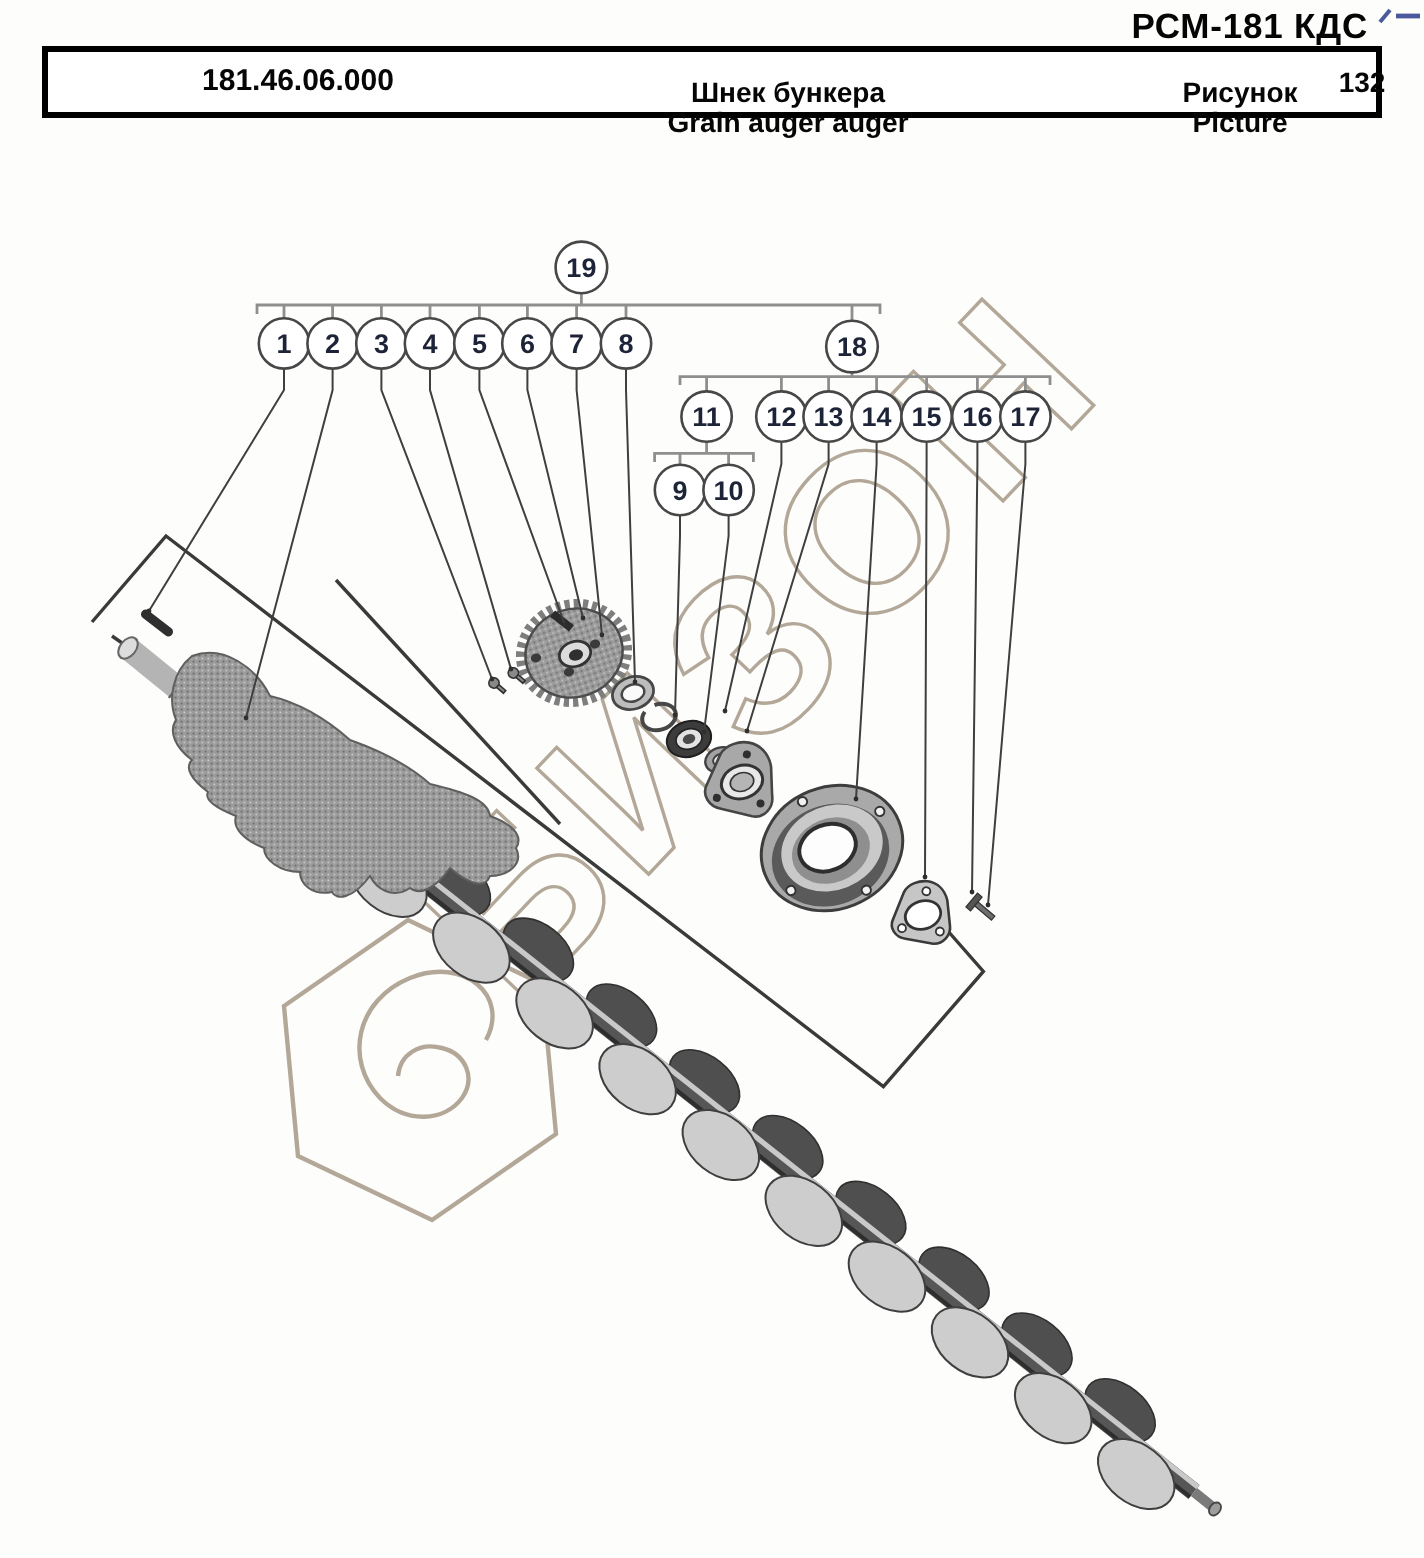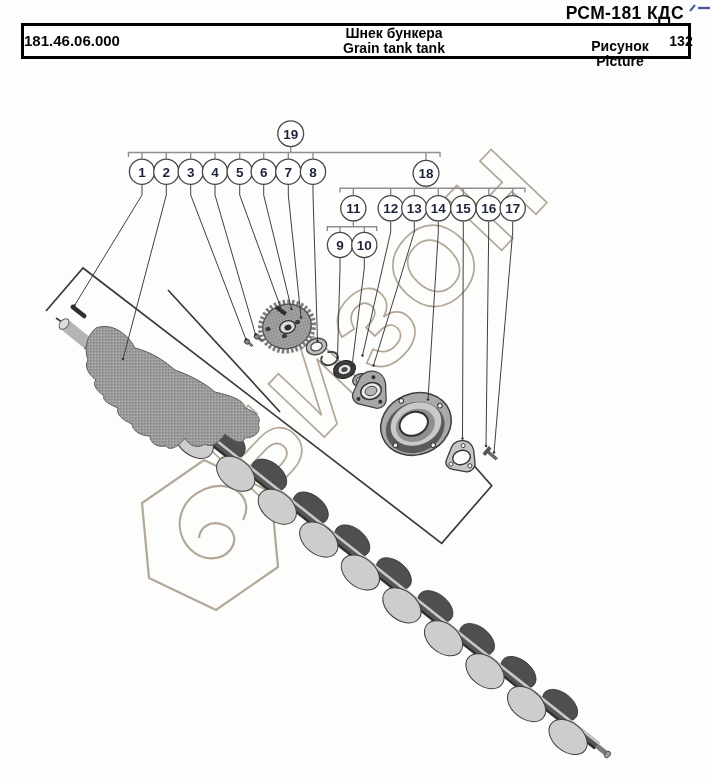--- a/index.html
+++ b/index.html
@@ -4,22 +4,22 @@
 <style>
   html,body{margin:0;padding:0;background:#ffffff;}
   .page{position:relative;width:712px;height:779px;background:#fdfdfc;overflow:hidden;
         font-family:"Liberation Sans",sans-serif;}
   .doc-title{position:absolute;top:3px;right:28px;font-size:17.5px;font-weight:bold;
              color:#050505;letter-spacing:.4px;}
   .corner{position:absolute;top:0;right:0;width:30px;height:20px;}
   .head-box{position:absolute;left:21px;top:23px;width:670px;height:36px;
             border:3px solid #000;box-sizing:border-box;background:#fff;}
   .cell{position:absolute;top:0;height:30px;color:#060606;}
-  .cell.code{left:0;width:250px;font-size:15px;font-weight:bold;line-height:30px;}
-  .cell.titles{left:255px;width:230px;text-align:center;font-size:14px;font-weight:bold;line-height:15px;padding-top:0;}
+  .cell.code{left:0;width:250px;text-align:center;font-size:15px;font-weight:bold;line-height:30px;}
+  .cell.titles{left:255px;width:230px;text-align:center;font-size:14px;font-weight:bold;line-height:15px;padding-top:13px;}
   .cell.piclabel{left:540px;width:112px;text-align:center;font-size:14px;font-weight:bold;line-height:15px;padding-top:13px;}
   .cell.picnum{left:627px;width:60px;text-align:center;font-size:14px;font-weight:bold;line-height:30px;}
   svg.fig{position:absolute;left:0;top:0;width:712px;height:779px;}
   .co circle{fill:#ffffff;stroke:#474747;stroke-width:1.3px;}
   .co text{font-family:"Liberation Sans",sans-serif;font-size:13.5px;font-weight:bold;
            fill:#1d2438;text-anchor:middle;}
   .bracket{fill:none;stroke:#8f8f8f;stroke-width:1.4px;}
   .leader{fill:none;stroke:#3f3f3f;stroke-width:1px;}
   .frame{fill:none;stroke:#3a3a3a;stroke-width:1.7px;}
   .wmtext{font-family:"Liberation Sans",sans-serif;font-weight:bold;font-size:112px;
@@ -34,21 +34,21 @@
 
   <svg class="corner" viewBox="0 0 30 20">
     <path d="M8,11 L13,5" stroke="#4a5a9c" stroke-width="2" fill="none"></path>
     <path d="M16,8 L28,8" stroke="#4a5a9c" stroke-width="2.4" fill="none"></path>
   </svg>
 
   <div class="head-box">
     <div class="cell code">181.46.06.000</div>
     <div class="cell titles">
       <div>Шнек бункера</div>
-      <div>Grain tank tank</div>
+      <div>Grain auger auger</div>
     </div>
     <div class="cell piclabel">
       <div>Рисунок</div>
       <div>Picture</div>
     </div>
     <div class="cell picnum">132</div>
   </div>
 
   <svg class="fig" viewBox="0 0 712 779">
     <defs>

